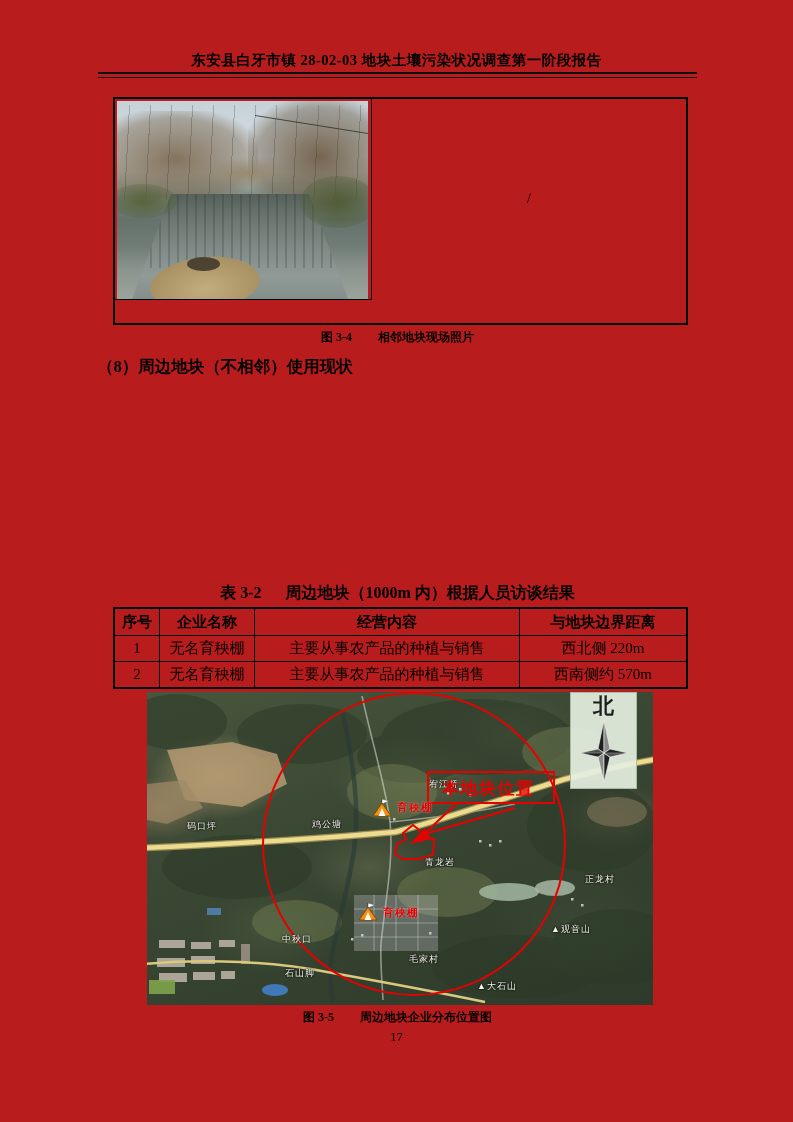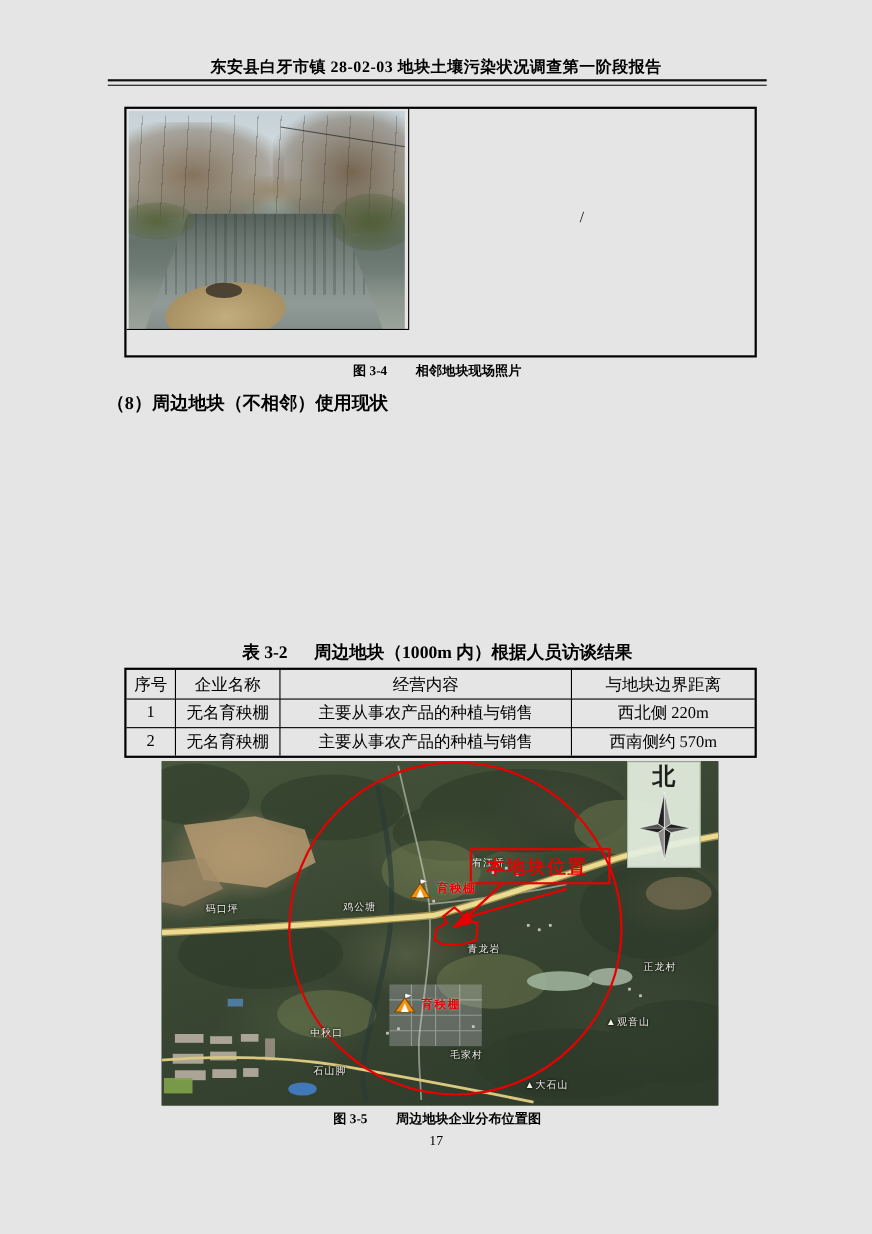--- a/index.html
+++ b/index.html
@@ -1,19 +1,19 @@
 <!DOCTYPE html>
 <html><head>
 <meta charset="utf-8">
 <style>
   html,body{margin:0;padding:0;background:#888;}
   .page{
     position:relative;
     width:793px;height:1122px;
-    background:#e5e5e5;
+    background:#b91c1c;
     margin:0 auto;
     font-family:"Liberation Serif","DejaVu Serif",serif;
     color:#000;
     overflow:hidden;
   }
   
   .hdr-title{
     position:absolute;top:51px;left:0;width:793px;
     text-align:center;font-size:14.5px;font-weight:bold;letter-spacing:.5px;
   }
@@ -74,21 +74,21 @@
   
   .t2{
     position:absolute;top:607px;left:113px;width:575px;
     border:2px solid #000;box-sizing:border-box;
     display:grid;grid-template-columns:44px 95px 265px 1fr;
     grid-auto-rows:minmax(26px,auto);
     font-size:15px;
   }
   .t2 .c{box-sizing:border-box;display:flex;align-items:center;justify-content:center;
          padding:2px 2px;min-height:26px;}
-  .t2 .hd{font-weight:normal;}
+  .t2 .hd{font-weight:bold;}
   .t2 .bl{border-left:1px solid #000;}
   .t2 .bt{border-top:1px solid #000;}
   
   .map{
     position:absolute;top:692px;left:147px;width:506px;height:313px;overflow:hidden;
     background-color:#3d4a36;
     background-image:
       radial-gradient(ellipse 95px 60px at 14% 27%,rgba(176,152,112,.8),rgba(176,152,112,0) 72%),
       radial-gradient(ellipse 70px 45px at 3% 37%,rgba(150,125,95,.65),transparent 70%),
       radial-gradient(ellipse 120px 70px at 53% 28%,rgba(122,132,92,.45),transparent 70%),

